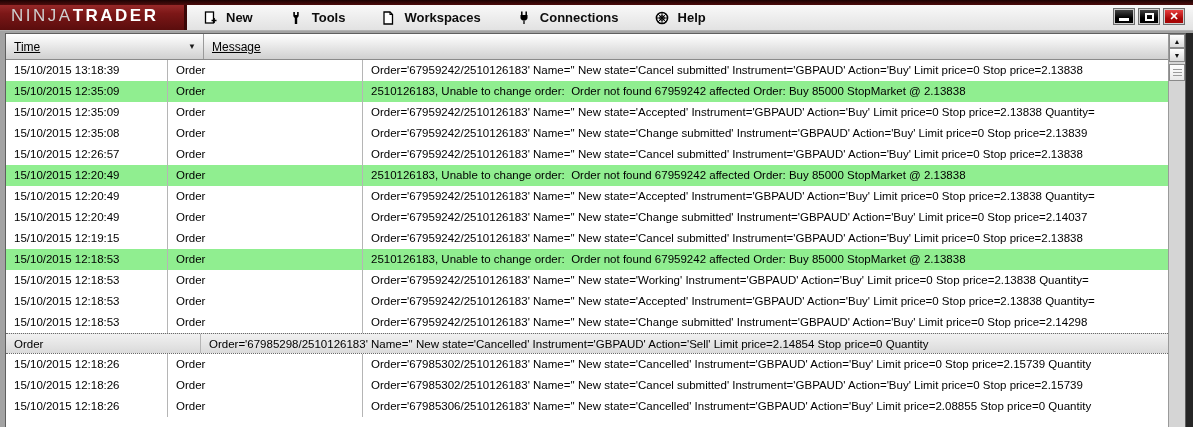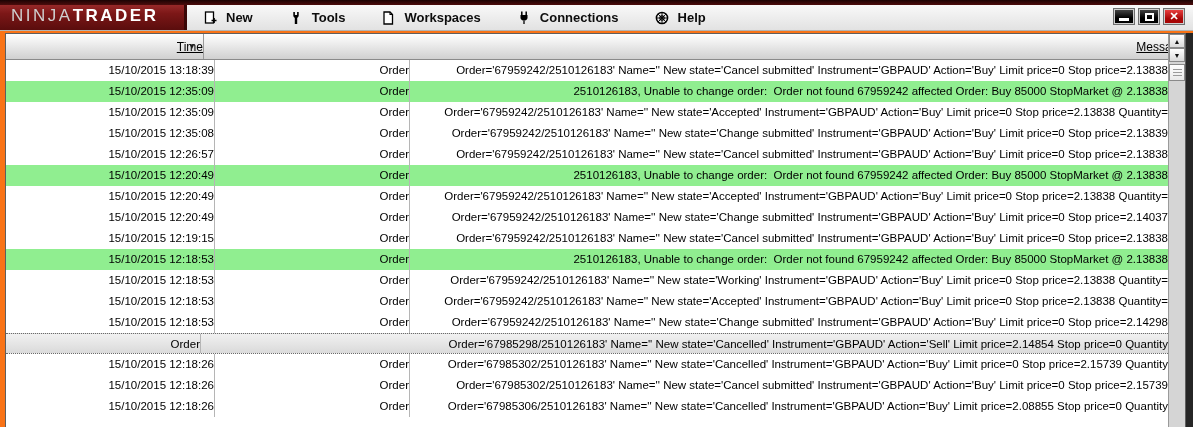--- a/index.html
+++ b/index.html
@@ -1,17 +1,17 @@
 <!DOCTYPE html>
 <html><head>
 <meta charset="utf-8">
 <style>
   * { margin:0; padding:0; box-sizing:border-box; }
   body { background:#cfcfcf; font-family:"Liberation Sans", sans-serif; }
-  .window { position:relative; width:1193px; height:427px; background:#f97316; overflow:hidden;text-align:right; }
+  .window { position:relative; width:1193px; height:427px; background:#a3a3a3; overflow:hidden; }
 
   
   .top-strip { position:absolute; top:0; left:0; width:100%; height:5px;
     background:linear-gradient(#1c0303,#4d0c0c); z-index:3; }
   .titlebar { position:absolute; top:0; left:0; width:100%; height:31px;
     background:linear-gradient(#fdfdfd,#e2e2e2); border-bottom:1px solid #b3b3b3; z-index:2; }
   .logo { position:absolute; top:0; left:0; width:187px; height:30px;
     background:linear-gradient(#a83434 0%, #7c1717 45%, #5a0d0d 100%);
     border-right:3px solid #3a0707; display:flex; align-items:center; padding-left:11px; z-index:4; }
   .logo span { font-size:17px; letter-spacing:2.5px; line-height:1; }
@@ -42,21 +42,21 @@
   .hcell.c2 { flex:1; border-right:none; }
   .sort-btn { position:absolute; right:7px; top:8px; font-size:8px; color:#1a1a1a; cursor:default; }
 
   .tbody { position:absolute; top:26px; left:0; right:17px; bottom:0; overflow:hidden; background:#fff; }
   .trow { display:flex; height:21px; background:#fff; }
   .trow.highlight { background:#90EE90; }
   .trow.selected { background:linear-gradient(#f1f1f1,#dadada);
     border-top:1px dotted #6b6b6b; border-bottom:1px dotted #6b6b6b; }
   .tcell { padding-left:8px; font-size:11.5px; color:#000; line-height:20px;
     overflow:hidden; white-space:pre; border-right:1px solid #b5b5b5; }
-  .tcell.c0 { width:209px; }
+  .tcell.c0 { width:162px; }
   .tcell.c1 { width:195px; }
   .tcell.c2 { flex:1; border-right:none; }
 
   
   .vscroll { position:absolute; top:0; right:0; bottom:0; width:17px;
     background:#d5d5d5; border-left:1px solid #9a9a9a; }
   .scroll-btn { height:14px; margin:0; display:flex; align-items:center; justify-content:center;
     background:linear-gradient(#ffffff,#dadada); border:1px solid #8a8a8a; font-size:7px; color:#111; cursor:default; }
   .scroll-thumb { height:17px; margin-top:2px; background:linear-gradient(#ffffff,#e8e8e8);
     border:1px solid #8a8a8a; display:flex; align-items:center; justify-content:center; }

